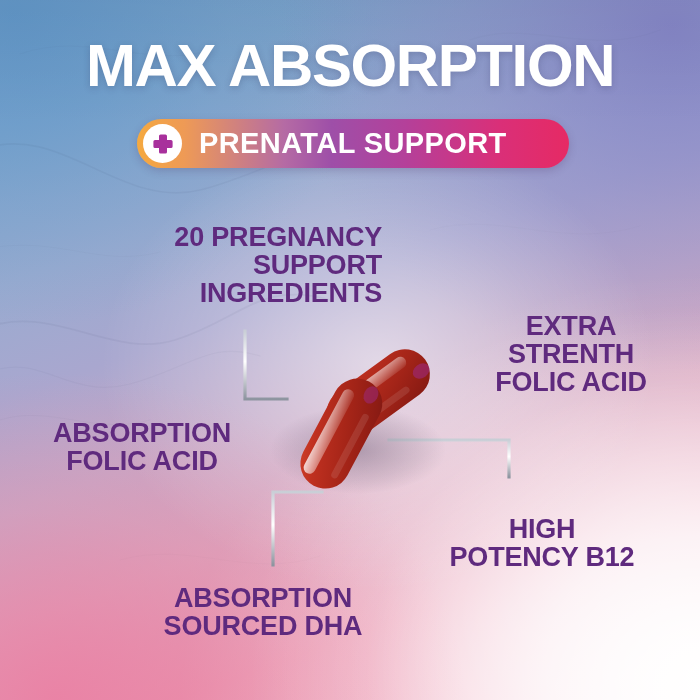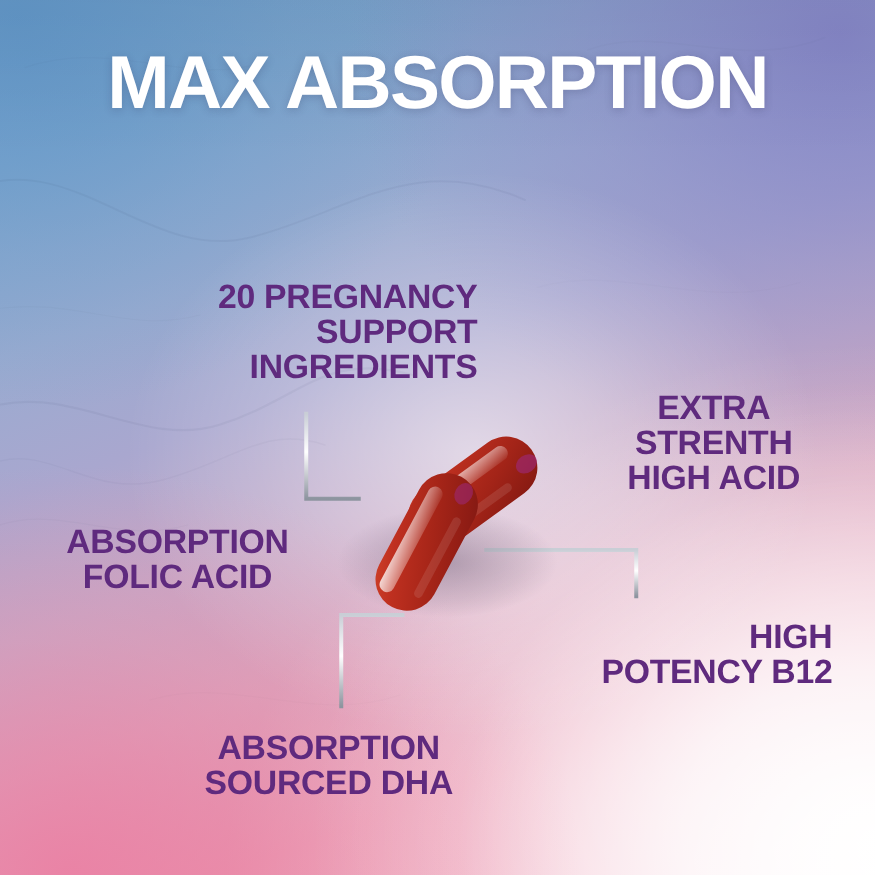--- a/index.html
+++ b/index.html
@@ -131,21 +131,21 @@
     position: absolute;
     color: #5f2a7e;
     font-weight: 700;
     line-height: 1.03;
     letter-spacing: -0.2px;
     white-space: pre-line;
   }
   #label-ingredients { top: 224px; left: 92px;  width: 290px; text-align: right; font-size: 27px; }
   #label-extra       { top: 313px; left: 452px; width: 238px; text-align: center; font-size: 27px; }
   #label-essential   { top: 420px; left: 26px;  width: 232px; text-align: center; font-size: 27px; }
-  #label-b12         { top: 496px; left: 418px; width: 248px; text-align: right; font-size: 27px; }
+  #label-b12         { top: 516px; left: 418px; width: 248px; text-align: center; font-size: 27px; }
   #label-dha         { top: 585px; left: 118px; width: 290px; text-align: center; font-size: 27px; }
 
   
   .leaders { position: absolute; inset: 0; pointer-events: none; }
 
   
   .pills { position: absolute; left: 248px; top: 330px; width: 220px; height: 180px; }
 </style>
 </head>
 <body>
@@ -170,20 +170,31 @@
       <path d="M430 230 C 500 210, 560 250, 640 226" stroke-width="1.0" opacity="0.10"></path>
       <path d="M120 560 C 190 540, 250 580, 320 556" stroke-width="1.0" opacity="0.10"></path>
       <path d="M-10 248 C 60 236, 100 268, 160 252" stroke-width="0.9" opacity="0.16"></path>
     </g>
   </svg>
 
   <div class="bg-vignette"></div>
 
   <div class="headline">MAX ABSORPTION</div>
 
+  <div class="badge">
+    <span class="badge-icon">
+      <svg width="24" height="24" viewBox="0 0 24 24" aria-hidden="true">
+        <path d="M9.6 2.4 h4.8 a1.6 1.6 0 0 1 1.6 1.6 v4 h4 a1.6 1.6 0 0 1 1.6 1.6 v4.8
+                 a1.6 1.6 0 0 1 -1.6 1.6 h-4 v4 a1.6 1.6 0 0 1 -1.6 1.6 h-4.8
+                 a1.6 1.6 0 0 1 -1.6 -1.6 v-4 h-4 a1.6 1.6 0 0 1 -1.6 -1.6 v-4.8
+                 a1.6 1.6 0 0 1 1.6 -1.6 h4 v-4 a1.6 1.6 0 0 1 1.6 -1.6 z" fill="#a8309c"></path>
+      </svg>
+    </span>
+    <span class="badge-text">PRENATAL SUPPORT</span>
+  </div>
 
   <svg class="leaders" viewBox="0 0 700 700">
     <defs>
       <linearGradient id="lg" x1="0" y1="0" x2="0" y2="1">
         <stop offset="0%" stop-color="#c9ced6"></stop>
         <stop offset="45%" stop-color="#ffffff"></stop>
         <stop offset="100%" stop-color="#8d949f"></stop>
       </linearGradient>
     </defs>
     <g stroke="url(#lg)" stroke-width="3.2" fill="none" stroke-linecap="square">
@@ -242,21 +253,21 @@
       <rect x="50" y="115" width="72" height="7" rx="3.5" fill="#ffffff" opacity="0.10"></rect>
       <ellipse cx="141" cy="113" rx="9" ry="7" fill="#9e2a86" opacity="0.5"></ellipse>
     </g>
   </svg>
 
   <div class="label" id="label-ingredients">20 PREGNANCY
 SUPPORT
 INGREDIENTS</div>
   <div class="label" id="label-extra">EXTRA
 STRENTH
-HIGH ACID</div>
+FOLIC ACID</div>
   <div class="label" id="label-essential">ABSORPTION
 FOLIC ACID</div>
   <div class="label" id="label-b12">HIGH
 POTENCY B12</div>
   <div class="label" id="label-dha">ABSORPTION
 SOURCED DHA</div>
 
 </div>
 
 </body></html>

